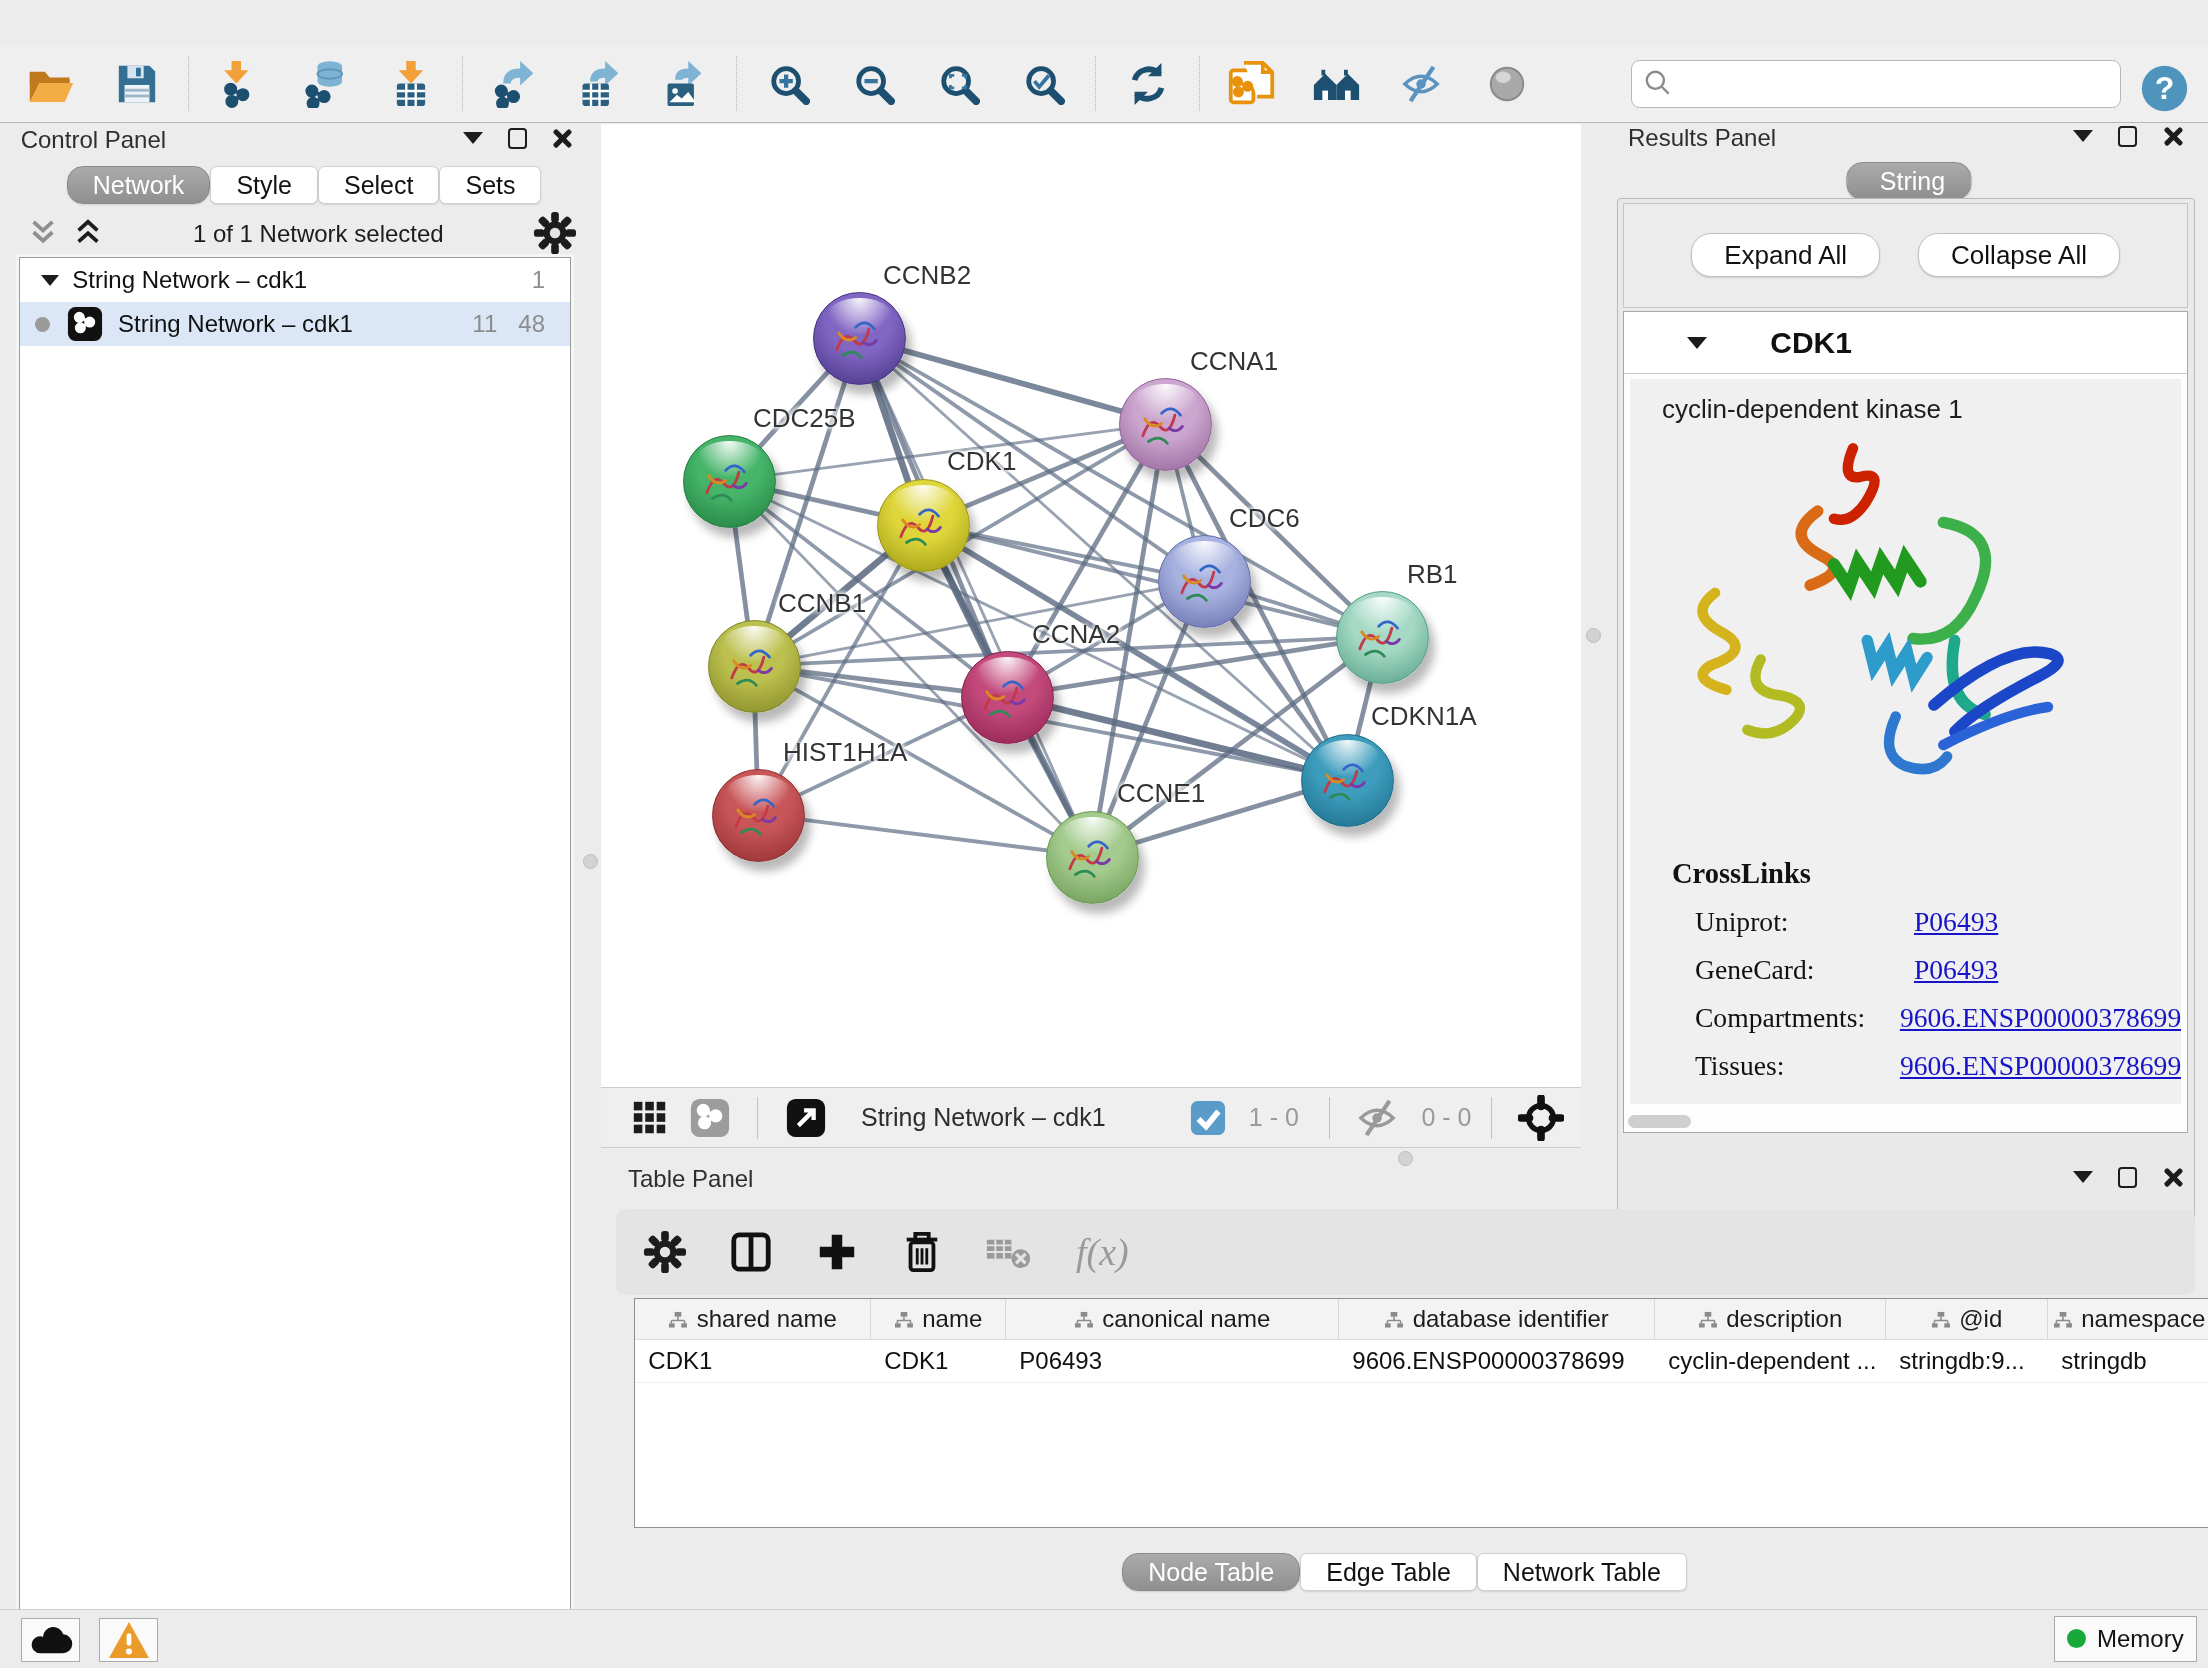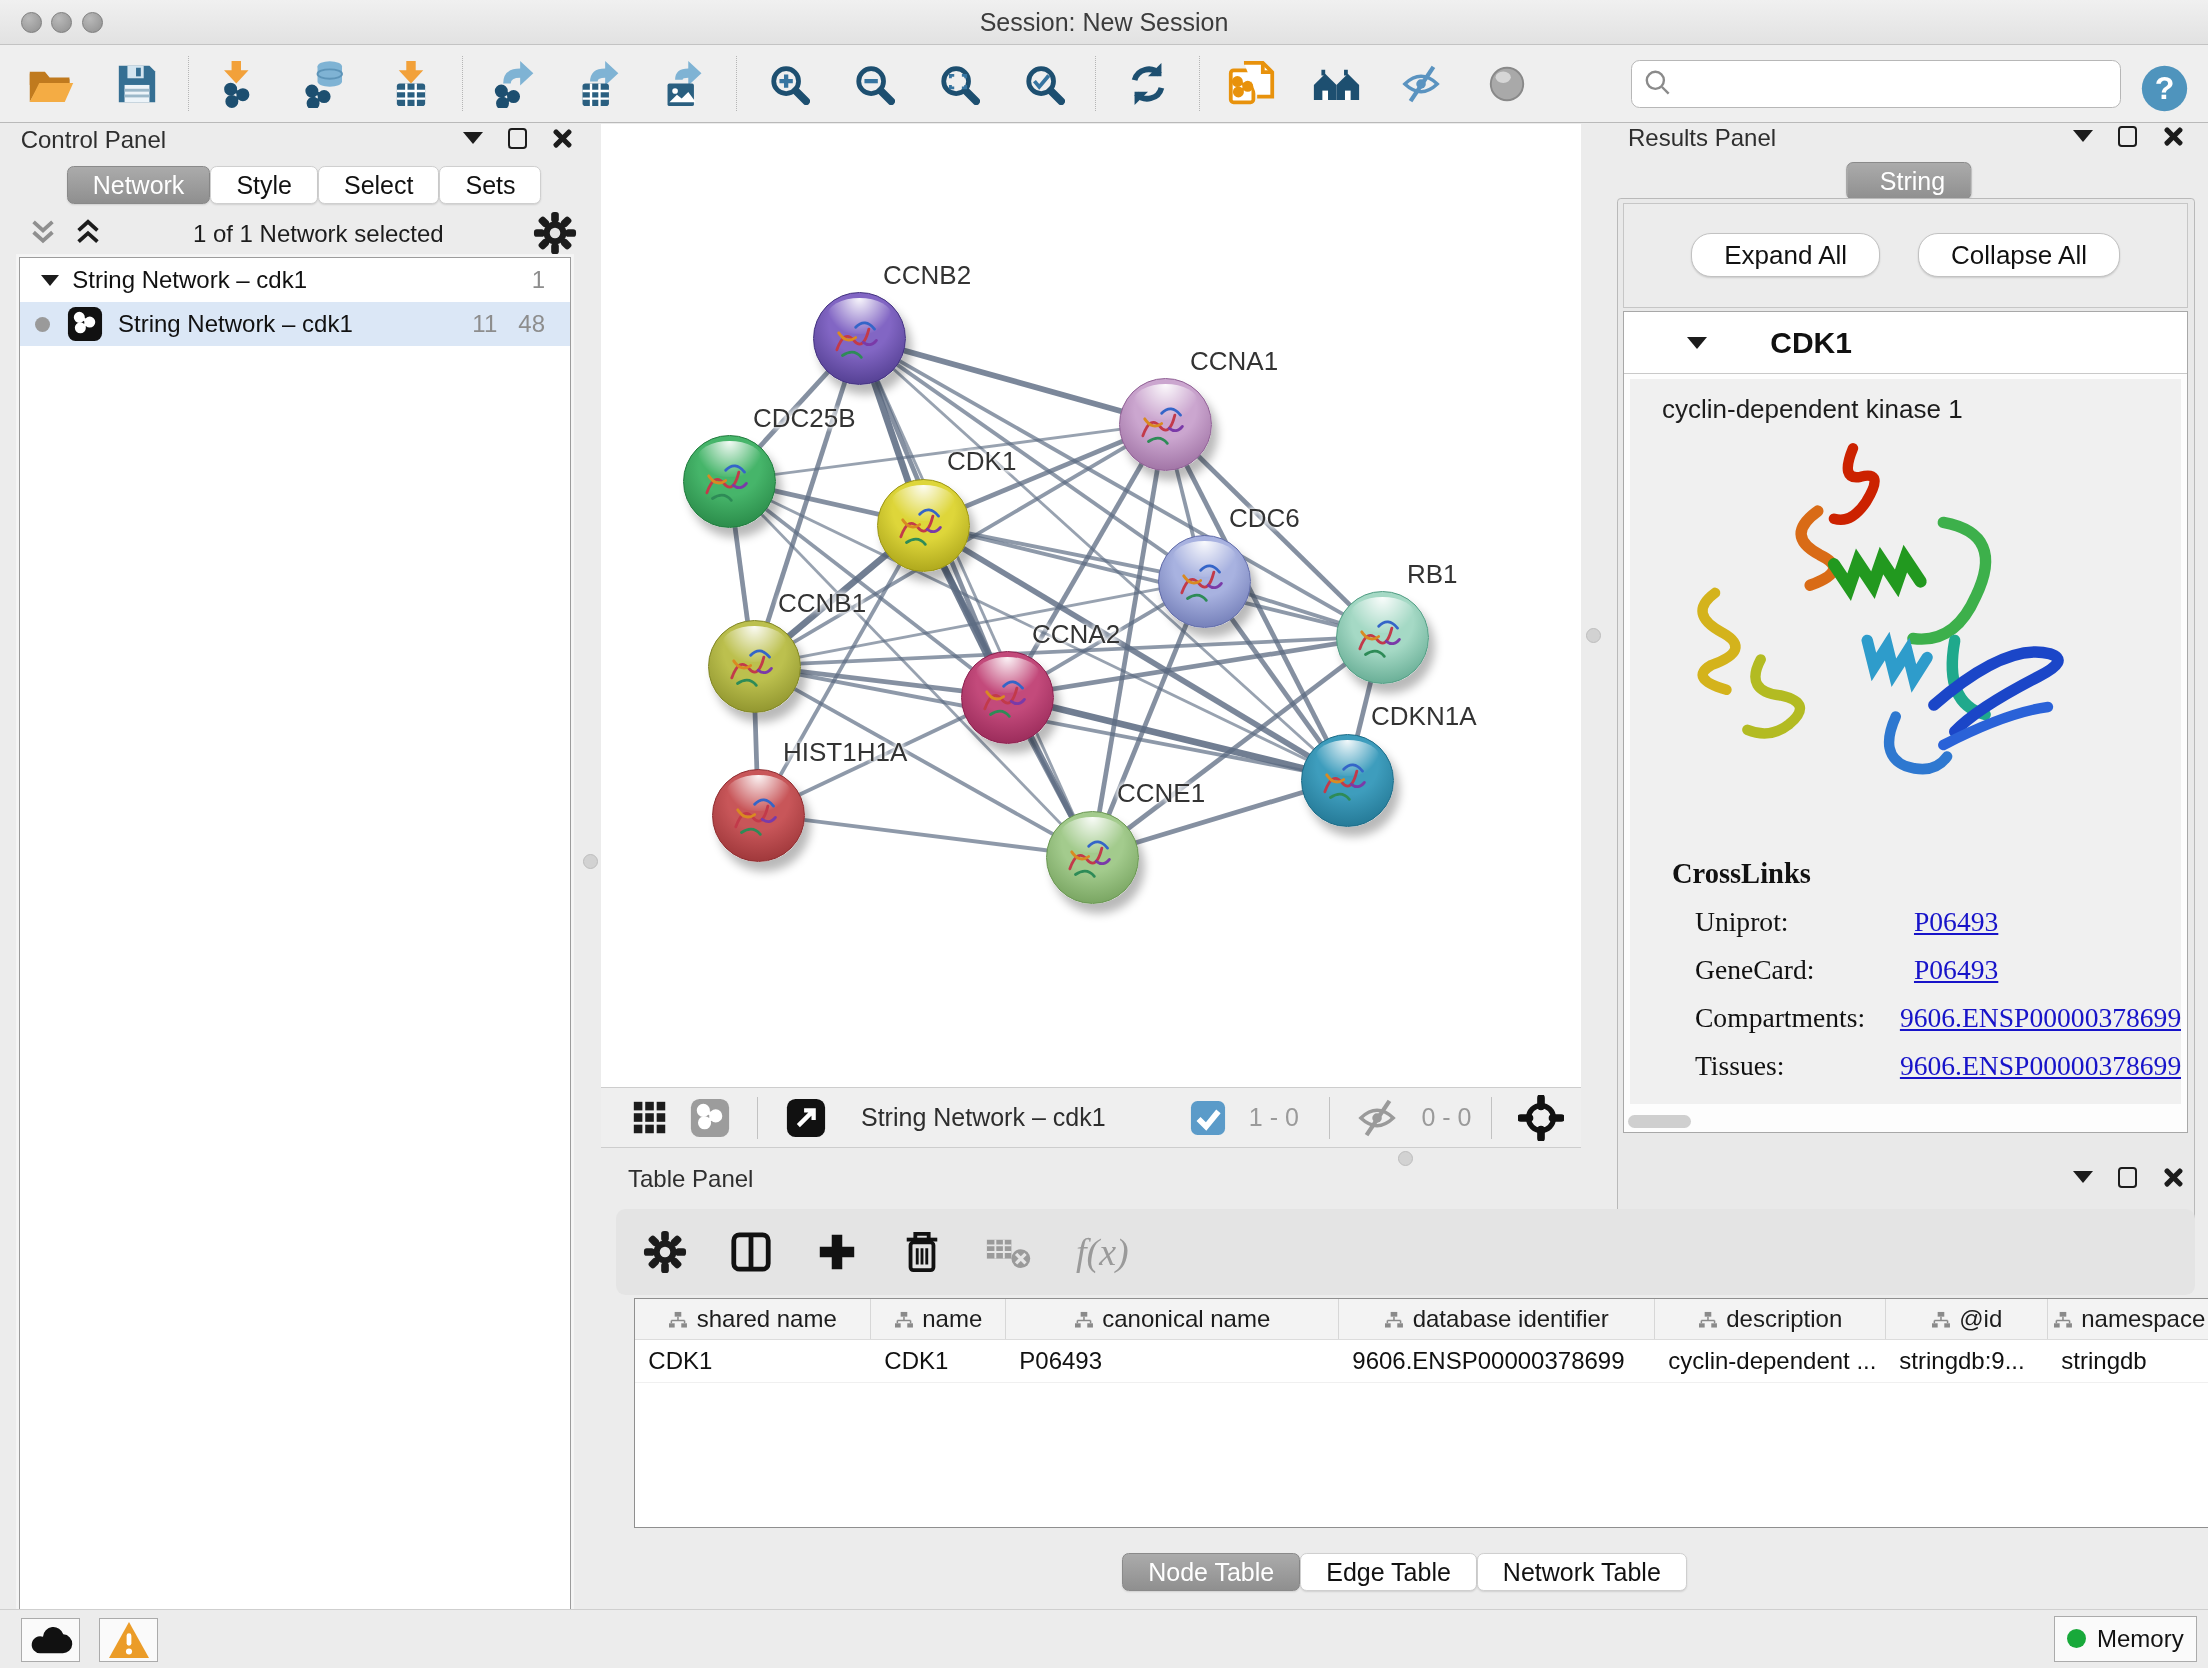--- a/index.html
+++ b/index.html
@@ -29,21 +29,21 @@
   .panel-title{font-size:24px;color:#2e2e2e;}
   .panel-ctrls{position:absolute;display:flex;align-items:center;gap:25px;}
   .tri-down{width:0;height:0;border-left:10.5px solid transparent;border-right:10.5px solid transparent;border-top:12.4px solid #1c1c1c;}
   .float-box{width:19px;height:21px;border:2.9px solid #1c1c1c;border-radius:3.8px;box-sizing:border-box;}
   .xicon{position:relative;width:21px;height:21px;}
   .xicon:before,.xicon:after{content:"";position:absolute;left:8.6px;top:-1px;width:4.8px;height:23px;background:#1c1c1c;border-radius:1.9px;}
   .xicon:before{transform:rotate(45deg);} .xicon:after{transform:rotate(-45deg);}
 
   .tab{height:36px;padding:0 25px;display:flex;align-items:center;justify-content:center;
     font-size:25px;border-radius:6.7px;background:#fff;border:1px solid #cfcfcf;color:#111;box-shadow:0 1px 1.9px rgba(0,0,0,.12);}
-  .tab.active{background:linear-gradient(#ababab,#8f8f8f);color:#fff;border-color:#8a8a8a;}
+  .tab.active{background:linear-gradient(#ababab,#8f8f8f);color:#fff;border-color:#8a8a8a;border-radius:16px;}
 
   
   .control-panel{position:absolute;left:5.7px;top:126px;width:590px;height:1476px;}
   .cp-tabs{position:absolute;left:61px;top:40px;display:flex;}
   .cp-selector{position:absolute;left:9.5px;top:89px;width:571px;height:38px;display:flex;align-items:center;}
   .cp-selector .sel-text{flex:1;text-align:center;font-size:24px;color:#1c1c1c;}
   .tree-box{position:absolute;left:13.3px;top:131px;width:550px;height:1442px;background:#fff;
     border:1.9px solid #9c9c9c;box-shadow:0 0 0 2.9px #f5f5f5;}
   .tree-row{display:flex;align-items:center;height:44px;font-size:24px;color:#111;}
   .tree-row .cnt{color:#8d8d8d;}
@@ -113,26 +113,20 @@
     display:flex;align-items:center;justify-content:center;gap:11.4px;font-size:24px;color:#111;}
   .mem-dot{width:19px;height:19px;border-radius:50%;background:#18a93a;}
 
   .splitter-dot{position:absolute;width:13.3px;height:13.3px;border-radius:50%;background:#d2d2d2;border:1px solid #bdbdbd;}
 </style>
 </head>
 <body>
 
 <div id="app">
 
-  <div class="titlebar">
-    <div class="tl" style="left:21px"></div>
-    <div class="tl" style="left:51px"></div>
-    <div class="tl" style="left:82px"></div>
-    <div class="title-text">Session: New Session</div>
-  </div>
 
   <div class="toolbar" id="toolbar">
       <div class="tb-group">
         <span class="tb-btn">
           <svg width="51" height="44" viewBox="0 0 54 46">
             <path d="M4 10h16l5 6h21v8H4z" fill="#c07a1e"></path>
             <path d="M4 42V12h16l5 6h21v6H14L4 42z" fill="#c07a1e"></path>
             <path d="M14 22h36l-9 20H4z" fill="#f4ac44"></path>
           </svg>
         </span>

